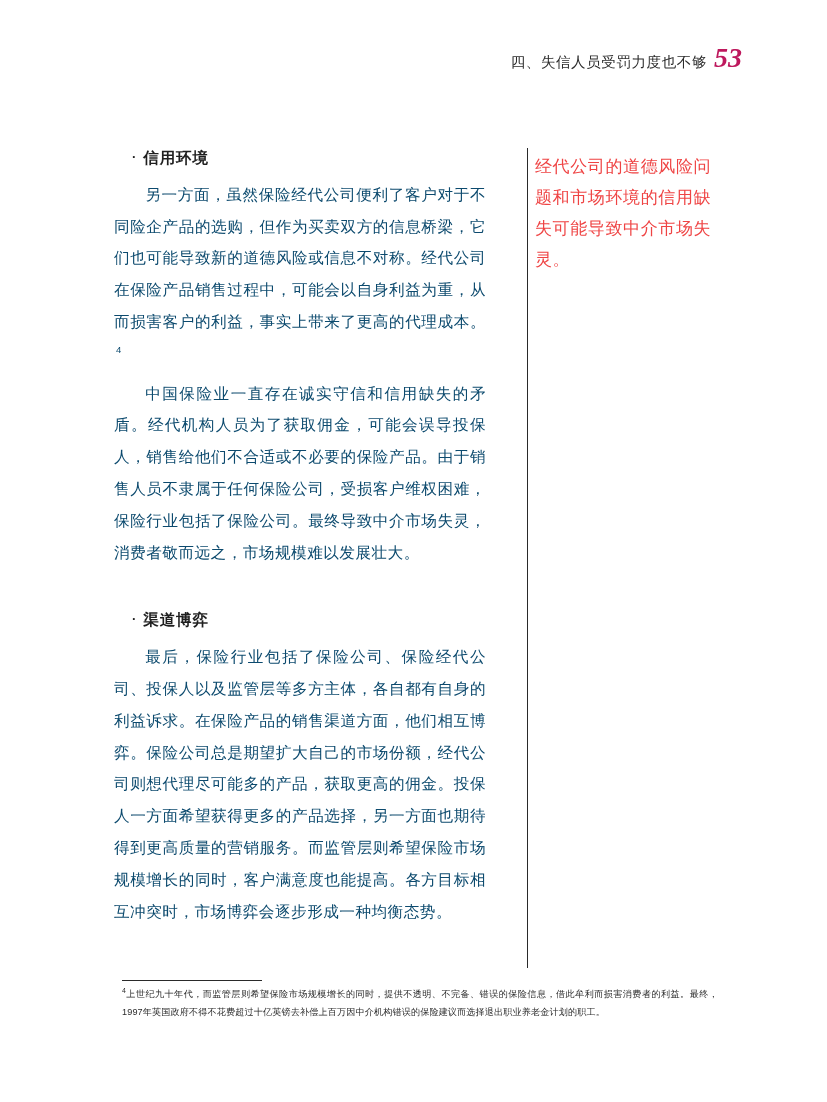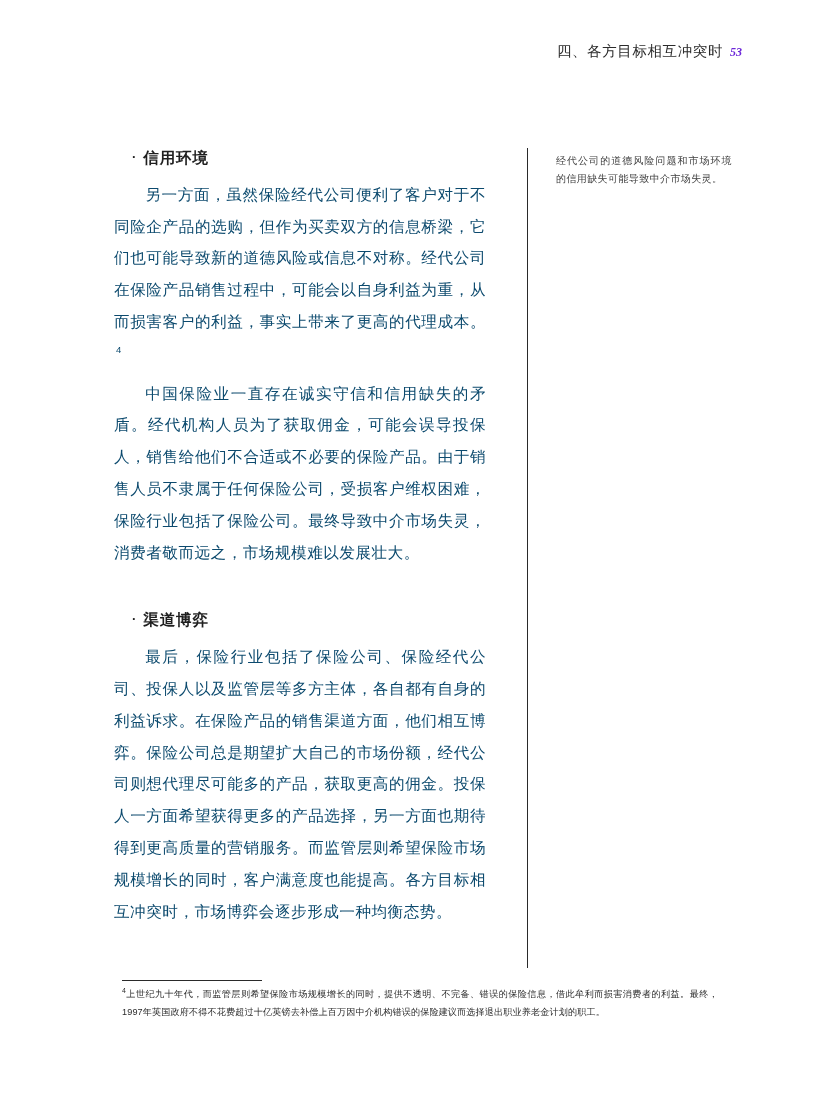--- a/index.html
+++ b/index.html
@@ -32,22 +32,22 @@
   .running-head-title {
     font-size: 14.5px;
     letter-spacing: 0.6px;
     color: #2b2b2b;
     font-family: "Liberation Sans", "DejaVu Sans", sans-serif;
   }
   .running-head-page {
     font-family: "Liberation Serif", "DejaVu Serif", serif;
     font-weight: bold;
     font-style: italic;
-    font-size: 12px;
-    color: #6d28d9;
+    font-size: 28px;
+    color: #be185d;
     letter-spacing: 0px;
   }
 
   
   .body-column {
     position: absolute;
     left: 106px;
     top: 146px;
     width: 388px;
   }
@@ -90,25 +90,25 @@
     left: 527px;
     top: 148px;
     width: 1px;
     height: 820px;
     background: #2a2a2a;
   }
 
   
   .note {
     position: absolute;
-    left: 556px;
+    left: 535px;
     width: 176px;
-    font-size: 10px;
+    font-size: 17px;
     line-height: 1.82;
-    color: #404040;
+    color: #ef4444;
     letter-spacing: 0.4px;
     text-align: justify;
     text-justify: inter-character;
   }
   .note-1 { top: 152px; }
   .note-2 { top: 645px; }
 
   
   .footnote {
     position: absolute;
@@ -136,21 +136,21 @@
     vertical-align: super;
     line-height: 0;
   }
 </style>
 </head>
 <body>
 
 <div id="page">
 
   <div class="running-head">
-    <span class="running-head-title">四、各方目标相互冲突时</span>
+    <span class="running-head-title">四、失信人员受罚力度也不够</span>
     <span class="running-head-page">53</span>
   </div>
 
   <div class="body-column">
 
     <h2 class="sec-heading">
       <span class="bullet">·</span><span>信用环境</span>
     </h2>
 
     <p class="para"><span>另一方面，虽然保险经代公司便利了客户对于不同险企产品的选购，但作为买卖双方的信息桥梁，它们也可能导致新的道德风险或信息不对称。经代公司在保险产品销售过程中，可能会以自身利益为重，从而损害客户的利益，事实上带来了更高的代理成本。</span><sup>4</sup></p>

